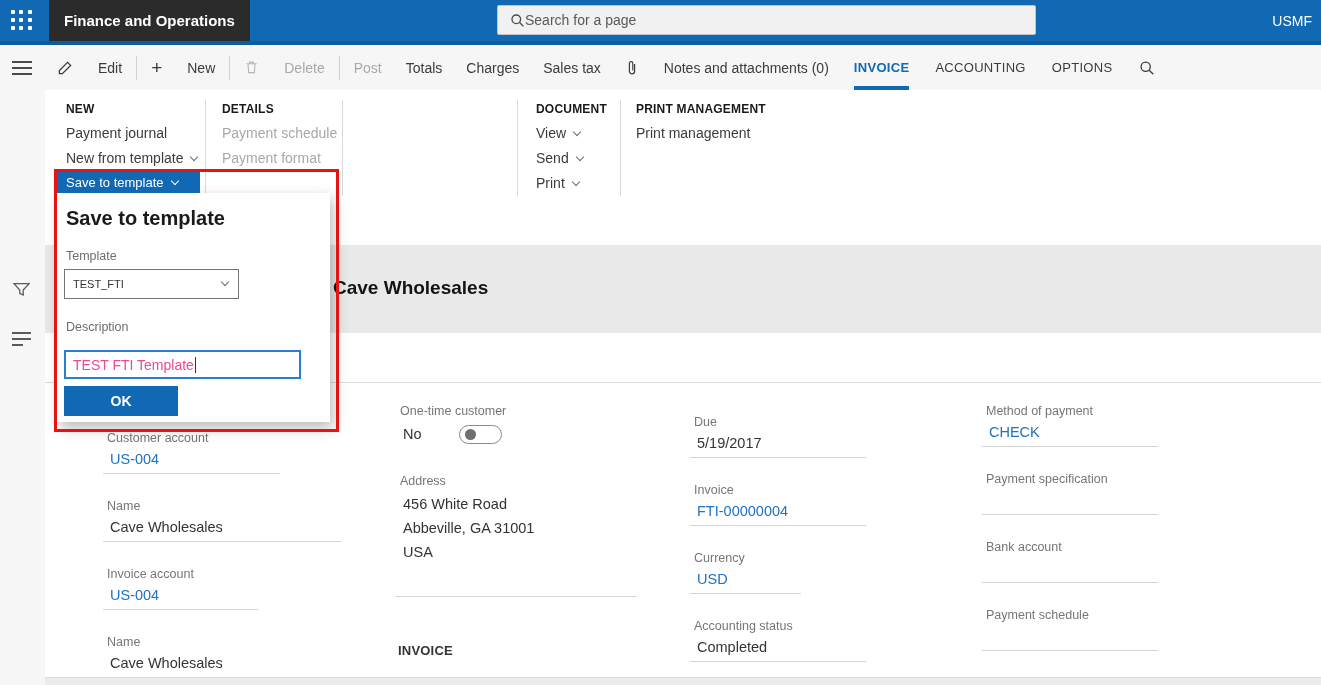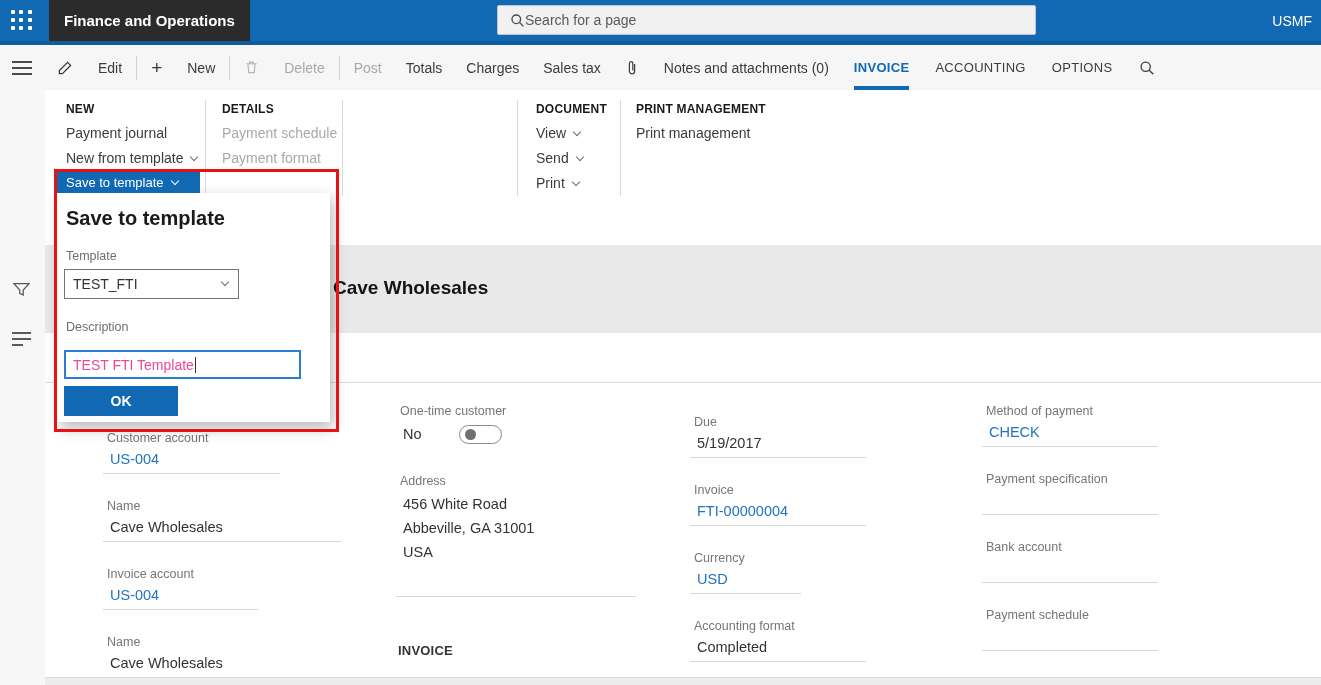--- a/index.html
+++ b/index.html
@@ -58,21 +58,21 @@
 
   
   .stt-btn { position:absolute; left:57px; top:172px; width:143px; height:21px; background:#1168b3;
              color:#fff; font-size:13px; display:flex; align-items:center; padding-left:9px;
              z-index:40; cursor:pointer; white-space:nowrap; }
   .dialog { position:absolute; left:57px; top:193px; width:273px; height:229px; background:#fff;
             box-shadow:3px 6px 14px rgba(0,0,0,.28); z-index:39; }
   .dlg-title { position:absolute; left:9px; top:14px; font-size:20px; font-weight:bold; color:#1a1a1a; }
   .dlg-label { position:absolute; left:9px; font-size:12.5px; color:#6e6e6e; }
   .dlg-dd { position:absolute; left:7px; top:76px; width:175px; height:30px; border:1px solid #747474;
-            display:flex; align-items:center; justify-content:space-between; font-size:14px; color:#333;
+            display:flex; align-items:center; justify-content:space-between; font-size:11px; color:#333;
             padding:0 10px 0 8px; cursor:pointer; background:#fff; }
   .dlg-input { position:absolute; left:7px; top:157px; width:237px; height:29px; border:2px solid #2b7cd3;
                display:flex; align-items:center; padding-left:7px; font-size:14px; color:#ec4899; background:#fff; }
   .caret { display:inline-block; width:1px; height:16px; background:#333; margin-left:1px; }
   .dlg-ok { position:absolute; left:7px; top:193px; width:114px; height:30px; background:#1168b3;
             color:#fff; font-size:14px; font-weight:bold; display:flex; align-items:center;
             justify-content:center; cursor:pointer; }
 
   
   .annotation { position:absolute; left:54px; top:169px; width:285px; height:263px;
@@ -306,21 +306,21 @@
   </div>
   <div class="field">
     <div class="flabel">Invoice</div>
     <div class="fvalue link vw176">FTI-00000004</div>
   </div>
   <div class="field">
     <div class="flabel">Currency</div>
     <div class="fvalue link vw111">USD</div>
   </div>
   <div class="field">
-    <div class="flabel">Accounting format</div>
+    <div class="flabel">Accounting status</div>
     <div class="fvalue vw176">Completed</div>
   </div>
 </div>
 
 <div class="col" style="left:982px; top:403px; width:176px">
   <div class="field">
     <div class="flabel">Method of payment</div>
     <div class="fvalue link vw176">CHECK</div>
   </div>
   <div class="field">

